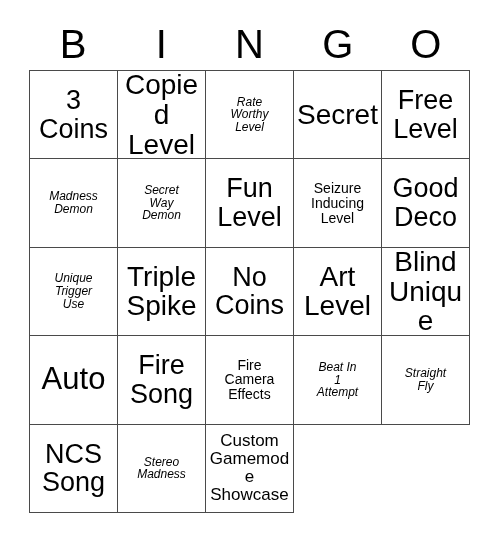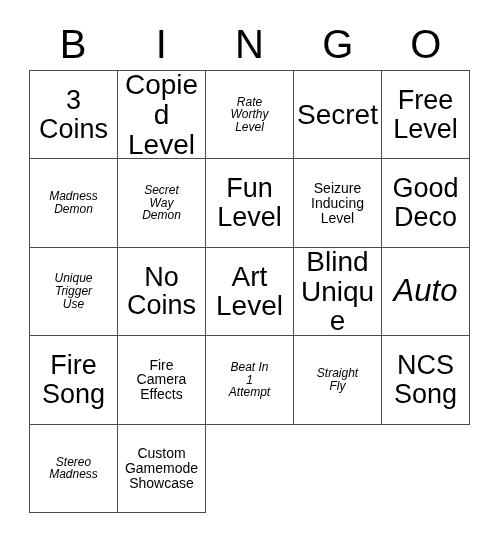--- a/index.html
+++ b/index.html
@@ -69,26 +69,26 @@
   }
   .cell-text {
     display: block;
     width: 100%;
     line-height: 1.06;
     color: #000000;
     word-wrap: break-word;
     white-space: pre-line;
   }
   
-  .fs-xl  { font-size: 31px; font-style: italic; }
+  .fs-xl  { font-size: 31px; }
   .fs-lg  { font-size: 27px; }
   .fs-md  { font-size: 28px; }
   .fs-sm  { font-size: 12px; font-style: italic; }
   .fs-xs  { font-size: 14px; }
-  .fs-xxs { font-size: 14px; }
+  .fs-xxs { font-size: 17px; }
 </style>
 </head>
 <body>
 
 <div id="card">
 
   <div id="header">
     <div class="header-letter">B</div>
     <div class="header-letter">I</div>
     <div class="header-letter">N</div>
@@ -138,20 +138,24 @@
       <div class="cell">
         <span class="cell-text fs-lg">Good
 Deco</span>
       </div>
       <div class="cell">
         <span class="cell-text fs-sm">Unique
 Trigger
 Use</span>
       </div>
       <div class="cell">
+        <span class="cell-text fs-md">Triple
+Spike</span>
+      </div>
+      <div class="cell">
         <span class="cell-text fs-lg">No
 Coins</span>
       </div>
       <div class="cell">
         <span class="cell-text fs-md">Art
 Level</span>
       </div>
       <div class="cell">
         <span class="cell-text fs-md">Blind
 Unique</span>

